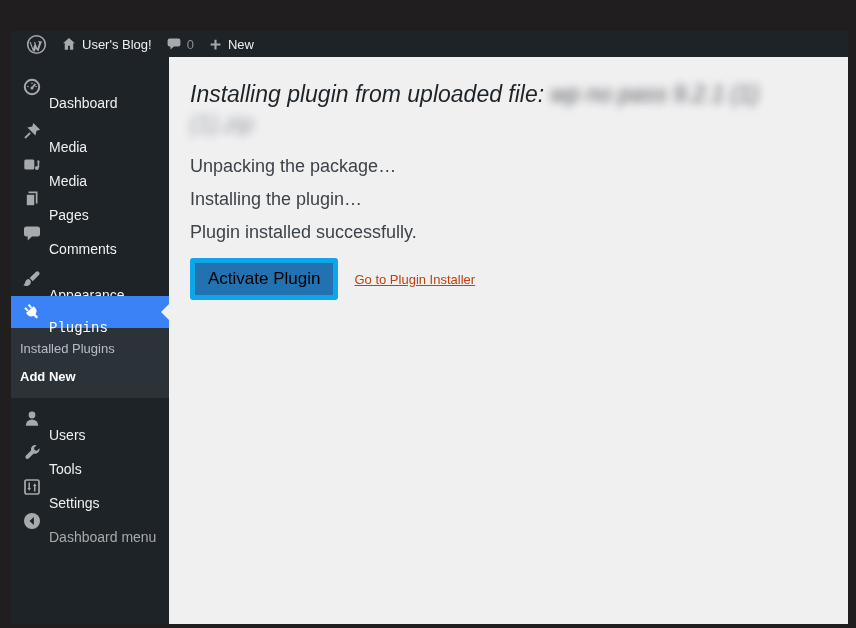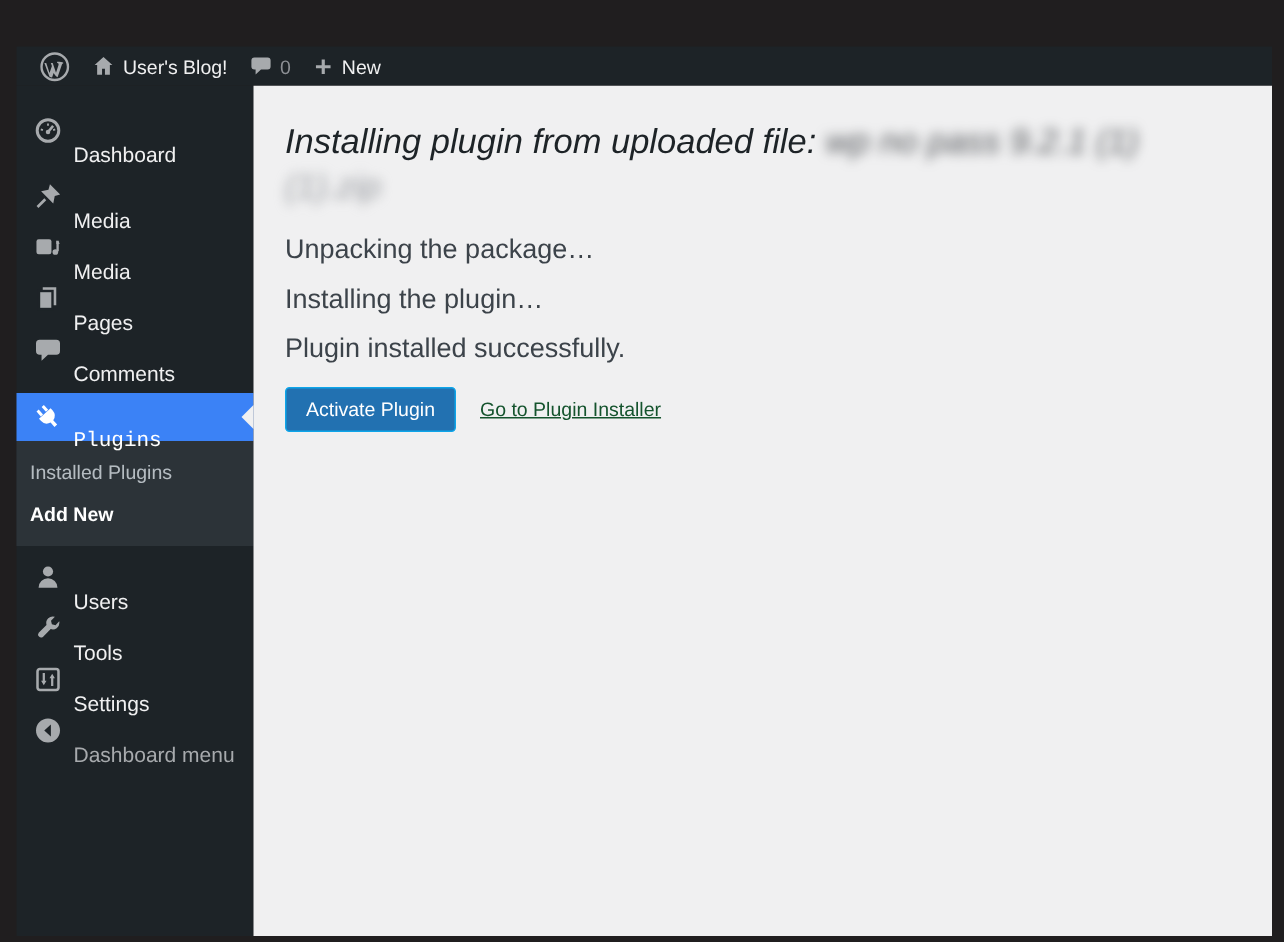--- a/index.html
+++ b/index.html
@@ -59,26 +59,26 @@
   }
   h1.page-title {
     font-size:23px; font-weight:400; color:#1d2327; line-height:30px;
     max-width:610px; margin-bottom:17px;font-style:italic;
   }
   .blurred { filter:blur(4px); color:#55585c; }
   .blurred.light { color:#96999e; }
   .status-line { font-size:18px; color:#3c434a; margin-bottom:13px; line-height:20px; }
   .actions { margin-top:16px; display:flex; align-items:center; }
   .btn-primary {
-    background:#2271b1; border:1px solid #0ea5e9; color:#ffffff;
-    font-size:13px; font-family:"Liberation Sans", sans-serif;
+    background:#2271b1; border:5px solid #0ea5e9; color:#000000;
+    font-size:17px; font-family:"Liberation Sans", sans-serif;
     padding:6px 13px; border-radius:3px; cursor:pointer; line-height:1.2;
   }
   .text-link {
-    margin-left:16px; color:#14532d; font-size:13px;
+    margin-left:16px; color:#c2410c; font-size:13px;
     text-decoration:underline; cursor:pointer;
   }
 </style>
 </head>
 <body>
 
 <div class="adminbar">
   <div class="ab-item">
     <svg class="ab-icon" width="21" height="21" viewBox="0 0 20 20">
       <circle cx="10" cy="10" r="8.4" fill="none" stroke="currentColor" stroke-width="1.5"></circle>
@@ -157,20 +157,29 @@
     <span class="mi-icon">
       <svg width="20" height="20" viewBox="0 0 20 20">
         <path fill="currentColor" d="M4.5 3.5h11A2.5 2.5 0 0 1 18 6v5a2.5 2.5 0 0 1-2.5 2.5H10l-4.3 4v-4h-1.2A2.5 2.5 0 0 1 2 11V6a2.5 2.5 0 0 1 2.5-2.5z"></path>
       </svg>
     </span>
     <span class="mi-label">Comments</span>
   </div>
 
   <div class="menu-sep2"></div>
 
+  <div class="menu-item">
+    <span class="mi-icon">
+      <svg width="20" height="20" viewBox="0 0 20 20">
+        <path fill="currentColor" d="M16.9 2.9c.9.9.9 2.2 0 3.1l-6.2 6.2-3.1-3.1 6.2-6.2c.9-.9 2.2-.9 3.1 0z"></path>
+        <path fill="currentColor" d="M6.9 10.1c-1.9.2-3.5 1.6-3.8 3.5-.2 1.2-.8 2.1-1.7 2.7 1.4.8 4.5 1.2 6.3-.6 1-1 1.4-2.4 1.1-3.7l-1.9-1.9z"></path>
+      </svg>
+    </span>
+    <span class="mi-label">Appearance</span>
+  </div>
 
   <div class="menu-item active">
     <span class="mi-icon">
       <svg width="20" height="20" viewBox="0 0 20 20">
         <g transform="rotate(-42 10 10)">
           <rect x="6.7" y="2.2" width="2" height="4.3" fill="currentColor"></rect>
           <rect x="11.3" y="2.2" width="2" height="4.3" fill="currentColor"></rect>
           <path fill="currentColor" d="M4.8 6.8h10.4v2.1a5.2 5.2 0 0 1-4 5v3.9H8.8v-3.9a5.2 5.2 0 0 1-4-5V6.8z"></path>
         </g>
       </svg>

